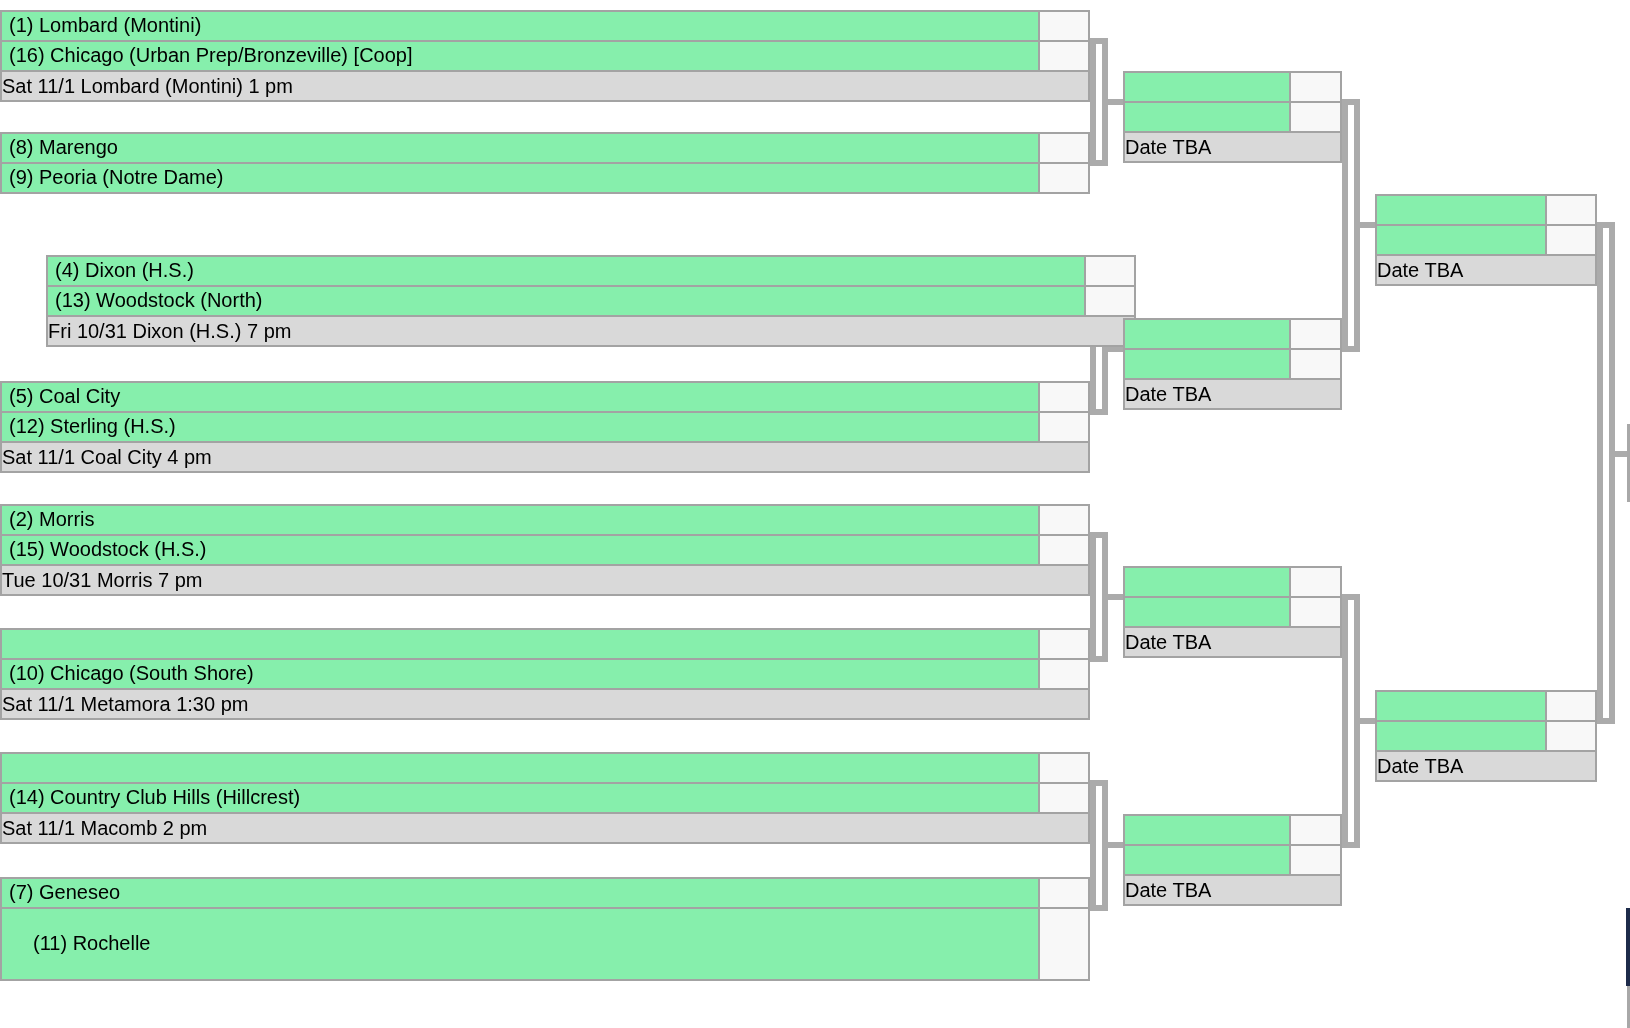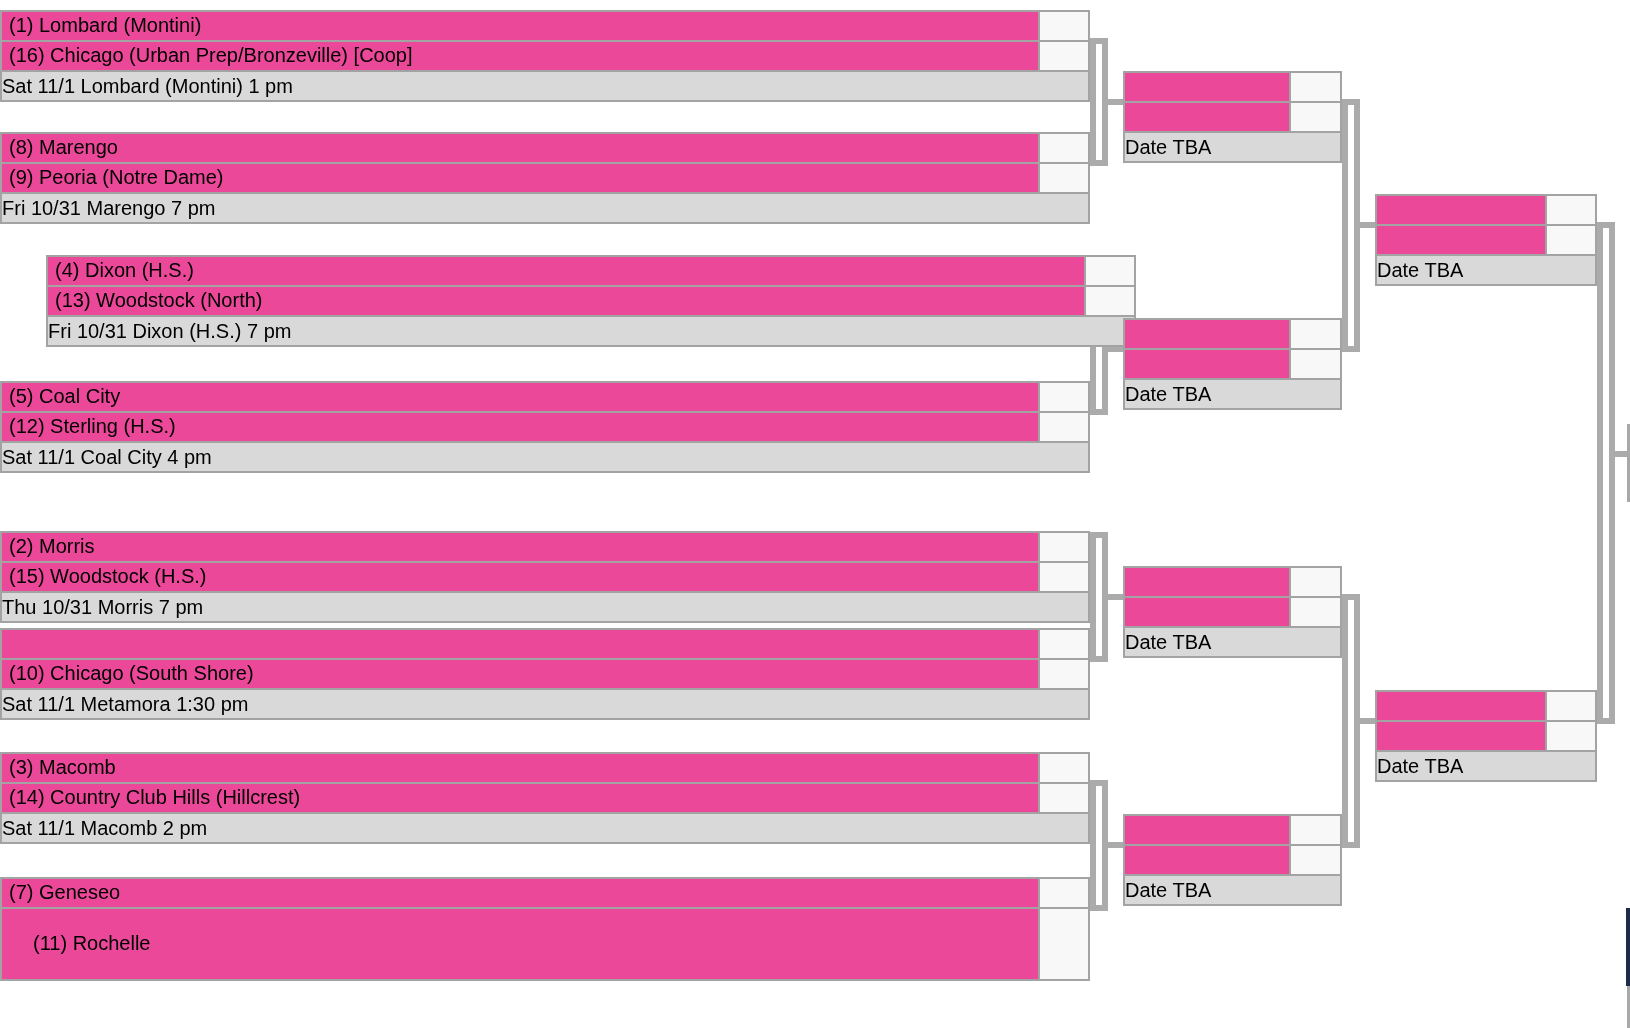--- a/index.html
+++ b/index.html
@@ -6,21 +6,21 @@
   body{
     width:1630px;height:1028px;overflow:hidden;background:#ffffff;
     font-family:"Liberation Sans", sans-serif;color:#000;
   }
   #bracket{position:relative;width:1630px;height:1028px;}
   .game{position:absolute;}
   .r1{left:0;width:1090px;}
   .r2{left:1123px;width:219px;}
   .sf{left:1375px;width:222px;}
   .trow{
-    position:relative;height:32px;background:#ec4899;
+    position:relative;height:32px;background:#86efac;
     border:2px solid #a3a3a3;box-sizing:border-box;
   }
   .trow.tall{height:74px;}
   .trow + .trow, .grow{margin-top:-2px;}
   .tname{
     font-size:20px;line-height:27px;padding-left:7px;white-space:nowrap;
     overflow:hidden;
   }
   .trow.tall .tname{line-height:68px;padding-left:31px;}
   .score{
@@ -80,21 +80,20 @@
 
   <div class="game r1" style="top:132px;">
     <div class="trow">
       <div class="tname">(8) Marengo</div>
       <div class="score"></div>
     </div>
     <div class="trow">
       <div class="tname">(9) Peoria (Notre Dame)</div>
       <div class="score"></div>
     </div>
-    <div class="grow">Fri 10/31 Marengo 7 pm</div>
   </div>
 
   <div class="game r1" style="top:255px;padding-left:46px;">
     <div class="trow">
       <div class="tname">(4) Dixon (H.S.)</div>
       <div class="score"></div>
     </div>
     <div class="trow">
       <div class="tname">(13) Woodstock (North)</div>
       <div class="score"></div>
@@ -107,46 +106,45 @@
       <div class="tname">(5) Coal City</div>
       <div class="score"></div>
     </div>
     <div class="trow">
       <div class="tname">(12) Sterling (H.S.)</div>
       <div class="score"></div>
     </div>
     <div class="grow">Sat 11/1 Coal City 4 pm</div>
   </div>
 
-  <div class="game r1" style="top:504px;margin-top:27px;">
+  <div class="game r1" style="top:504px;">
     <div class="trow">
       <div class="tname">(2) Morris</div>
       <div class="score"></div>
     </div>
     <div class="trow">
       <div class="tname">(15) Woodstock (H.S.)</div>
       <div class="score"></div>
     </div>
-    <div class="grow">Thu 10/31 Morris 7 pm</div>
+    <div class="grow">Tue 10/31 Morris 7 pm</div>
   </div>
 
   <div class="game r1" style="top:628px;">
     <div class="trow">
       <div class="score"></div>
     </div>
     <div class="trow">
       <div class="tname">(10) Chicago (South Shore)</div>
       <div class="score"></div>
     </div>
     <div class="grow">Sat 11/1 Metamora 1:30 pm</div>
   </div>
 
   <div class="game r1" style="top:752px;">
     <div class="trow">
-      <div class="tname">(3) Macomb</div>
       <div class="score"></div>
     </div>
     <div class="trow">
       <div class="tname">(14) Country Club Hills (Hillcrest)</div>
       <div class="score"></div>
     </div>
     <div class="grow">Sat 11/1 Macomb 2 pm</div>
   </div>
 
   <div class="game r1" style="top:877px;">

